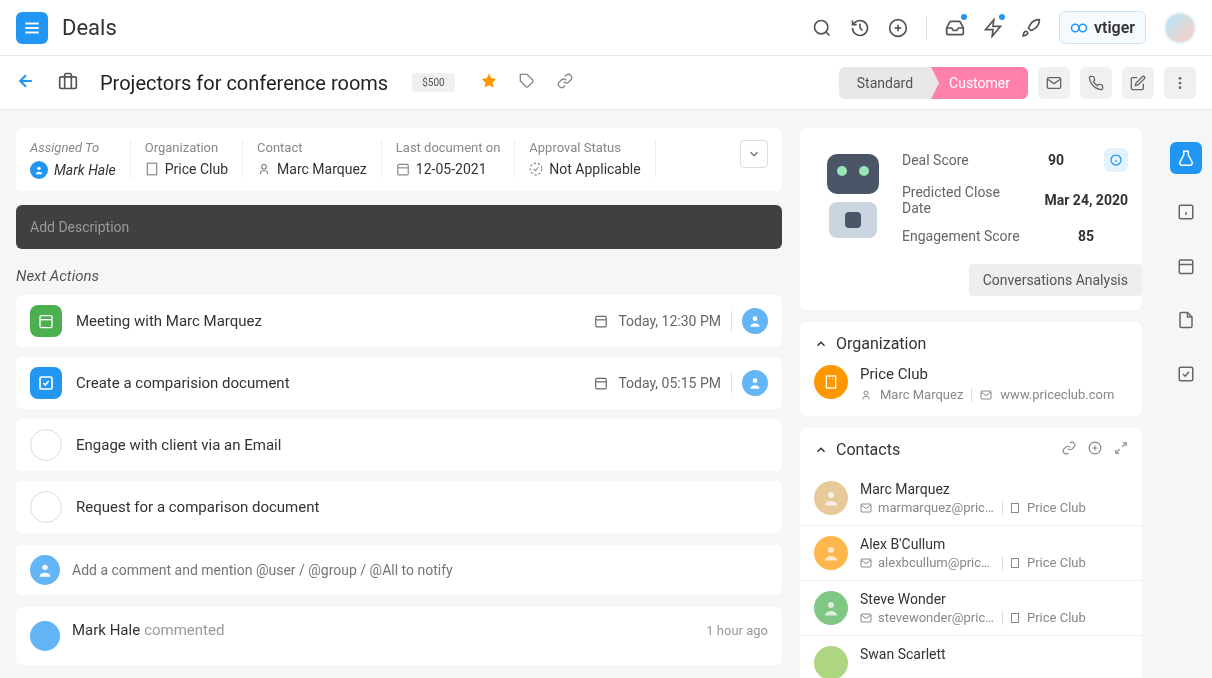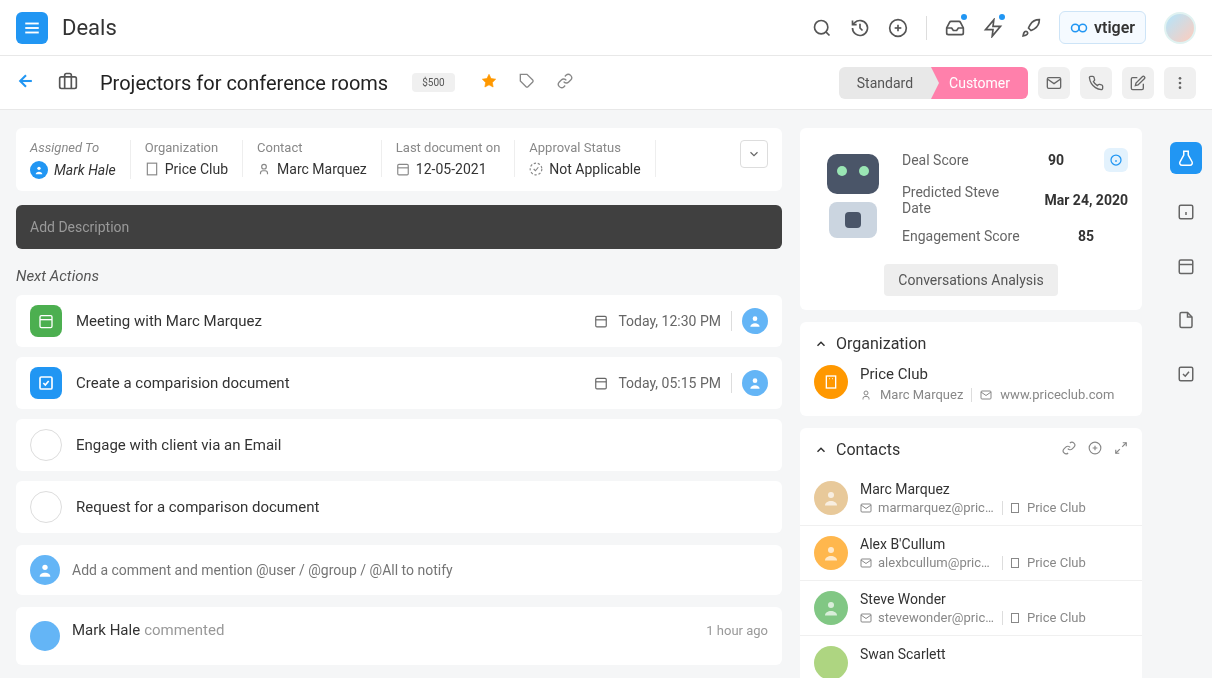--- a/index.html
+++ b/index.html
@@ -95,21 +95,21 @@
     .robot-head::before { left: 10px; }
     .robot-head::after { right: 10px; }
     .robot-body { width: 48px; height: 36px; background: #cbd5e0; border-radius: 8px; position: relative; }
     .robot-body::after { content: ''; position: absolute; width: 16px; height: 16px; background: #4a5568; border-radius: 4px; top: 10px; left: 16px; }
     .score-rows { flex: 1; }
     .score-row { display: flex; align-items: center; padding: 6px 0; font-size: 14px; }
     .score-label { color: #666; flex: 1; padding-right: 14px; }
     .score-value { font-weight: 700; color: #333; min-width: 50px; }
     .info-circle { width: 24px; height: 24px; background: #e3f2fd; border-radius: 6px; display: flex; align-items: center; justify-content: center; color: #2196f3; margin-left: 6px; }
     .smiley { width: 18px; height: 18px; background: #4caf50; border-radius: 50%; display: flex; align-items: center; justify-content: center; font-size: 11px; }
-    .conv-btn-wrap { display: flex; justify-content: center; padding: 0 0 14px; }
+    .conv-btn-wrap { display: flex; justify-content: flex-end; padding: 0 0 14px; }
     .conv-btn { background: #eee; padding: 8px 14px; border-radius: 4px; font-size: 14px; color: #555; cursor: pointer; }
     
     .panel-header { display: flex; align-items: center; padding: 12px 14px; gap: 8px; }
     .panel-title { font-size: 16px; color: #333; }
     .panel-actions { margin-left: auto; display: flex; gap: 12px; color: #888; }
     .panel-actions span { cursor: pointer; }
     
     .org-row { padding: 0 14px 14px; display: flex; align-items: flex-start; gap: 12px; }
     .org-avatar { width: 34px; height: 34px; border-radius: 50%; background: #ff9800; display: flex; align-items: center; justify-content: center; color: #fff; flex-shrink: 0; }
     .org-details { flex: 1; }
@@ -418,21 +418,21 @@
             <div class="score-value">90</div>
             <div class="info-circle">
                 <svg width="12" height="12" viewBox="0 0 24 24" fill="none" stroke="currentColor" stroke-width="2.5">
                   <circle cx="12" cy="12" r="10"></circle>
                   <line x1="12" y1="16" x2="12" y2="12"></line>
                   <line x1="12" y1="8" x2="12.01" y2="8"></line>
                 </svg>
               </div>
           </div>
           <div class="score-row">
-            <div class="score-label">Predicted Steve Date</div>
+            <div class="score-label">Predicted Close Date</div>
             <div class="score-value" style="min-width:80px">Mar 24, 2020</div>
           </div>
           <div class="score-row">
             <div class="score-label">Engagement Score</div>
             <div class="score-value">85</div>
           </div>
         </div>
       </div>
       <div class="conv-btn-wrap">
         <div class="conv-btn">Conversations Analysis</div>

